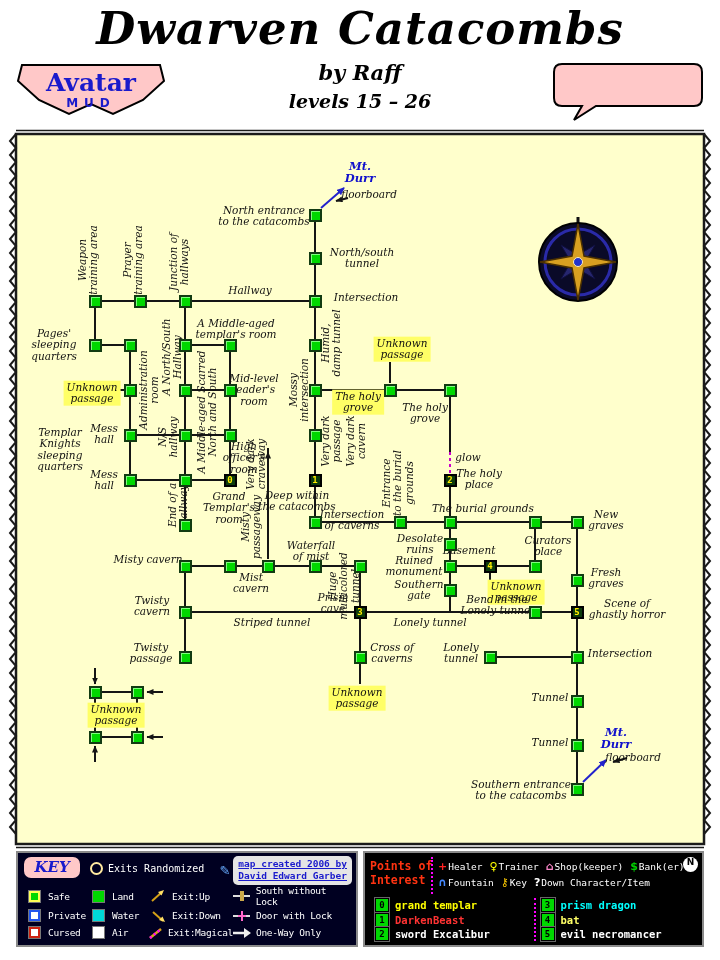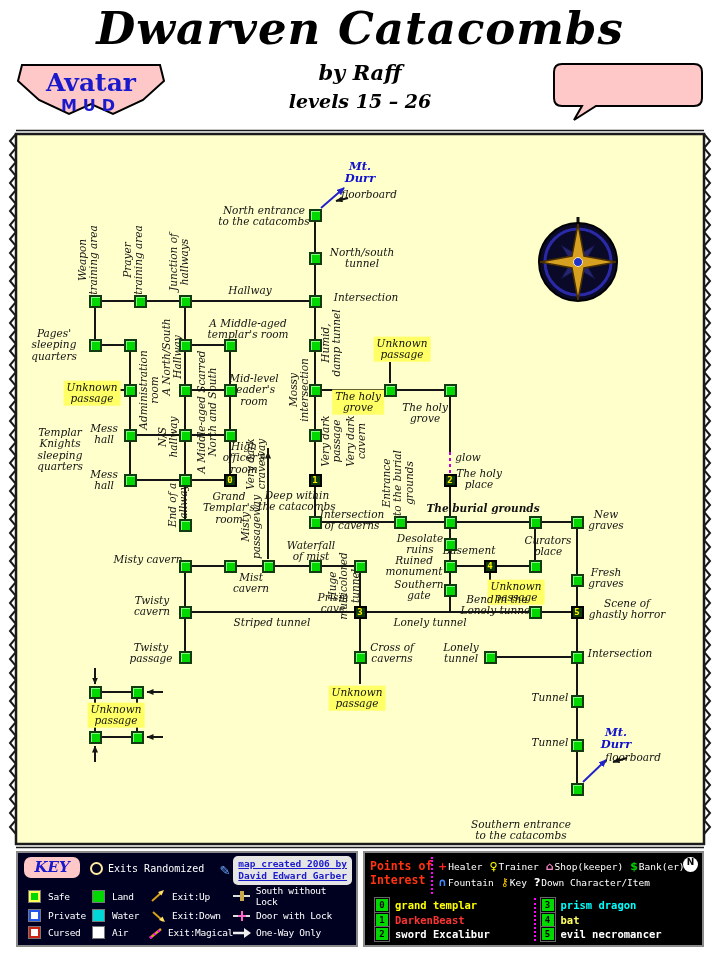--- a/index.html
+++ b/index.html
@@ -11,21 +11,21 @@
          font-size:45px;font-style:italic;font-weight:bold;letter-spacing:1px;color:#000;}
   .byline{position:absolute;top:60px;left:0;width:720px;text-align:center;
           font-size:21px;font-weight:bold;font-style:italic;}
   .levels{position:absolute;top:90px;left:0;width:720px;text-align:center;
           font-size:19px;font-weight:bold;font-style:italic;}
   .badge-left{position:absolute;left:16px;top:62px;width:150px;height:60px;}
   .badge-left svg{position:absolute;left:0;top:0;}
   .badge-left .b1{position:absolute;top:6px;left:0;width:100%;text-align:center;
        font-size:25px;font-weight:bold;color:#1a1acc;}
   .badge-left .b2{position:absolute;top:34px;left:0;width:100%;text-align:center;
-       font-size:16px;font-weight:bold;color:#1a1acc;letter-spacing:6px;
+       font-size:12px;font-weight:bold;color:#1a1acc;letter-spacing:6px;
        font-family:"DejaVu Sans","Liberation Sans",sans-serif;}
   .badge-right{position:absolute;left:552px;top:62px;width:152px;height:60px;}
   .badge-right svg{position:absolute;left:0;top:0;}
   .badge-right .t{position:absolute;top:6px;left:0;width:100%;text-align:center;
        font-family:"DejaVu Sans Mono","Liberation Mono",monospace;font-weight:bold;
        font-size:12px;color:#1a1acc;text-decoration:underline;line-height:1.45;white-space:pre-line;}
 
   
   #map{position:absolute;inset:0;}
   #map-svg{position:absolute;left:0;top:0;}
@@ -209,21 +209,21 @@
         <div class="mlabel" style="left: 60px; top: 450px;">Templar
 Knights
 sleeping
 quarters</div>
         <div class="mlabel rot" style="left: 172px; top: 357px;">A North/South
 Hallway</div>
         <div class="mlabel rot" style="left: 168px; top: 437px;">N/S
 hallway</div>
         <div class="mlabel rot" style="left: 178px; top: 505px;">End of a
 hallway</div>
-        <div class="mlabel" style="left: 248px; top: 329px;">A Middle-aged
+        <div class="mlabel" style="left: 236px; top: 329px;">A Middle-aged
 templar's room</div>
         <div class="mlabel rot" style="left: 207px; top: 412px;">A Middle-aged Scarred
 North and South</div>
         <div class="mlabel" style="left: 254px; top: 390px;">Mid-level
 leader's
 room</div>
         <div class="mlabel" style="left: 244px; top: 458px;">High
 officer's
 room</div>
         <div class="mlabel" style="left: 229px; top: 508px;">Grand
@@ -248,21 +248,21 @@
         <div class="mlabel" style="left: 468px; top: 458px;">glow</div>
         <div class="mlabel" style="left: 479px; top: 479px;">The holy
 place</div>
         <div class="mlabel" style="left: 297px; top: 501px;">Deep within
 the catacombs</div>
         <div class="mlabel" style="left: 352px; top: 520px;">Intersection
 of caverns</div>
         <div class="mlabel rot" style="left: 398px; top: 483px;">Entrance
 to the burial
 grounds</div>
-        <div class="mlabel" style="left: 483px; top: 509px; font-weight: bold;">The burial grounds</div>
+        <div class="mlabel" style="left: 483px; top: 509px;">The burial grounds</div>
         <div class="mlabel" style="left: 606px; top: 520px;">New
 graves</div>
         <div class="mlabel rot" style="left: 251px; top: 527px;">Misty
 passageway</div>
         <div class="mlabel" style="left: 148px; top: 560px;">Misty cavern</div>
         <div class="mlabel" style="left: 251px; top: 583px;">Mist
 cavern</div>
         <div class="mlabel" style="left: 311px; top: 551px;">Waterfall
 of mist</div>
         <div class="mlabel rot" style="left: 344px; top: 586px;">Huge
@@ -297,21 +297,21 @@
         <div class="mlabel" style="left: 392px; top: 653px;">Cross of
 caverns</div>
         <div class="mlabel hl" style="left: 357px; top: 698px;">Unknown
 passage</div>
         <div class="mlabel" style="left: 461px; top: 653px;">Lonely
 tunnel</div>
         <div class="mlabel hl" style="left: 116px; top: 715px;">Unknown
 passage</div>
         <div class="mlabel" style="left: 550px; top: 698px;">Tunnel</div>
         <div class="mlabel" style="left: 550px; top: 743px;">Tunnel</div>
-        <div class="mlabel" style="left: 521px; top: 830px;">Southern entrance
+        <div class="mlabel" style="left: 521px; top: 790px;">Southern entrance
 to the catacombs</div>
         <div class="mlabel blue" style="left: 616px; top: 738px;">Mt.
 Durr</div>
         <div class="mlabel" style="left: 633px; top: 758px;">floorboard</div>
       </div>
     <div id="nodes-layer">
         <div class="node" style="left: 308.5px; top: 208.5px;"></div>
         <div class="node" style="left: 308.5px; top: 251.5px;"></div>
         <div class="node" style="left: 308.5px; top: 294.5px;"></div>
         <div class="node" style="left: 308.5px; top: 338.5px;"></div>

